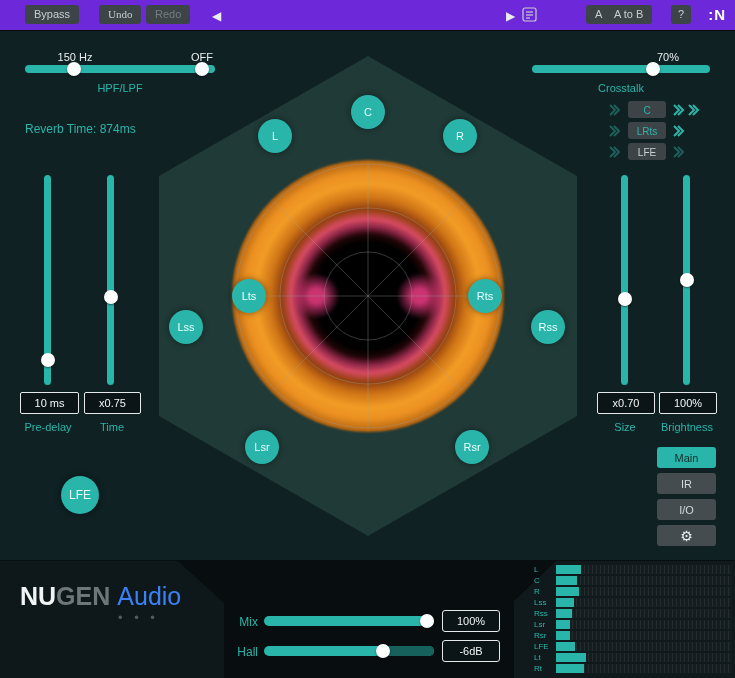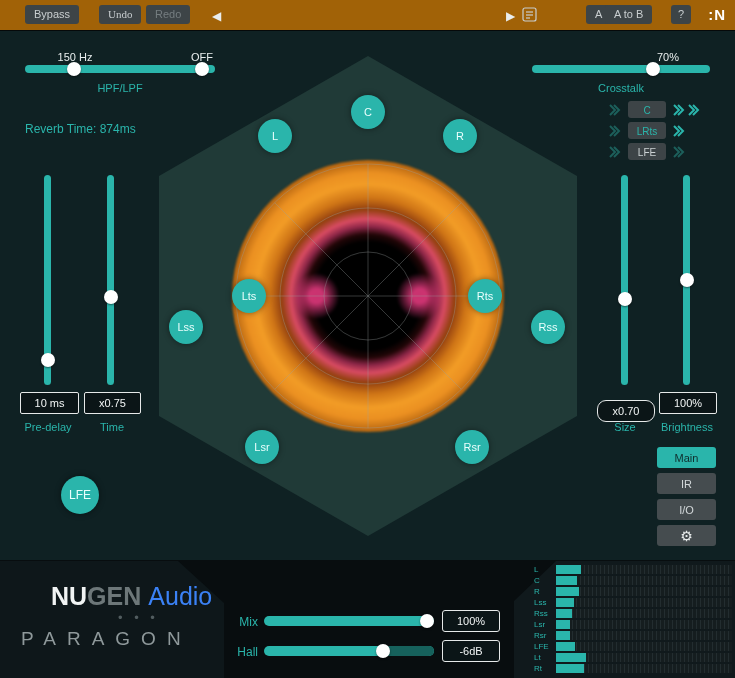--- a/index.html
+++ b/index.html
@@ -1,19 +1,19 @@
 <!DOCTYPE html>
 <html><head>
 <meta charset="utf-8">
 <style>
   html,body{margin:0;padding:0;background:#000;}
   .window{position:relative;width:735px;height:678px;background:#0f2123;font-family:"Liberation Sans",sans-serif;overflow:hidden;}
 
   
-  .titlebar{position:absolute;left:0;top:0;width:735px;height:30px;background:#a16207;border-bottom:1px solid #05090a;z-index:20;}
+  .titlebar{position:absolute;left:0;top:0;width:735px;height:30px;background:#6d28d9;border-bottom:1px solid #05090a;z-index:20;}
   .tbtn{position:absolute;top:5px;height:19px;background:#3d4447;border:none;border-radius:3px;color:#c9ced0;font-size:11px;font-family:inherit;padding:0 9px;line-height:19px;text-align:center;cursor:pointer;}
   .tbtn.disabled{color:#757d80;}
   .tb-icon{position:absolute;top:8px;color:#e9edee;font-size:12px;cursor:pointer;background:none;border:none;font-family:inherit;line-height:14px;}
   .preset{position:absolute;left:270px;top:8px;width:180px;text-align:center;color:#e9edee;font-size:12px;cursor:pointer;}
   .logo{position:absolute;right:9px;top:6px;color:#ffffff;font-size:15px;font-weight:bold;letter-spacing:1px;}
 
   
   .hexagon{position:absolute;left:159px;top:56px;width:418px;height:480px;background:#203a37;clip-path:polygon(50% 0,100% 25%,100% 75%,50% 100%,0 75%,0 25%);z-index:1;}
   .viz{position:absolute;left:232px;top:160px;width:272px;height:272px;border-radius:50%;z-index:2;filter:blur(1.2px);
     background:
@@ -56,21 +56,21 @@
   
   .ptab{position:absolute;left:657px;width:59px;height:21px;background:#454c4f;border:none;border-radius:3px;color:#d3d8da;font-size:11px;font-family:inherit;line-height:21px;text-align:center;cursor:pointer;z-index:10;}
   .ptab.active{background:#2ab5ab;color:#0f2e2d;}
   .ptab.gear{font-size:14px;color:#e8ecec;}
 
   
   .footer{position:absolute;left:0;top:560px;width:735px;height:118px;background:#080d0f;z-index:15;}
   .tab-left{position:absolute;left:0;top:1px;width:224px;height:117px;background:#0e171a;clip-path:polygon(0 0,178px 0,224px 42px,224px 117px,0 117px);}
   .tab-right{position:absolute;left:514px;top:1px;width:221px;height:117px;background:#10191c;clip-path:polygon(0 117px,0 40px,42px 0,221px 0,221px 117px);}
   .brand{position:absolute;left:20px;top:22px;font-size:25px;white-space:nowrap;z-index:2;}
-  .b-nu{color:#f1f4f4;font-weight:bold;margin-left:31px;}
+  .b-nu{color:#f1f4f4;font-weight:bold;}
   .b-gen{color:#6d7779;font-weight:bold;}
   .b-audio{color:#3b82f6;margin-left:7px;}
   .dots{position:absolute;left:118px;top:50px;color:#515c5f;font-size:13px;letter-spacing:4px;z-index:2;}
   .product{position:absolute;left:21px;top:68px;color:#8f999b;font-size:19px;letter-spacing:11px;z-index:2;}
   .f-label{position:absolute;color:#2ab5ab;font-size:12px;text-align:right;width:28px;z-index:2;}
   .fslider{position:absolute;height:10px;background:#2ab5ab;border-radius:5px;cursor:pointer;z-index:2;}
   .fslider .dimseg{position:absolute;right:0;top:0;bottom:0;background:#16615c;border-radius:0 5px 5px 0;}
   .fbox{position:absolute;width:56px;height:20px;background:#0b1517;border:1px solid #e6e9e9;border-radius:3px;color:#f2f5f5;font-size:11px;line-height:20px;text-align:center;cursor:text;z-index:2;}
   .meters{position:absolute;left:534px;top:5px;width:198px;z-index:2;}
   .meter-row{display:flex;align-items:center;height:9px;margin-bottom:2px;}
@@ -188,39 +188,38 @@
   <div class="vbox" style="left:84px;top:392px;width:55px;">x0.75</div>
   <div class="teal-label" style="left:48px;top:421px;">Pre-delay</div>
   <div class="teal-label" style="left:112px;top:421px;">Time</div>
 
   <div class="vslider" style="left:621px;top:175px;height:210px;">
     <div class="vhandle" style="top:59%;"></div>
   </div>
   <div class="vslider" style="left:683px;top:175px;height:210px;">
     <div class="vhandle" style="top:50%;"></div>
   </div>
-  <div class="vbox" style="left:597px;top:400px;width:56px;border-radius:9px;">x0.70</div>
+  <div class="vbox" style="left:597px;top:392px;width:56px;">x0.70</div>
   <div class="vbox" style="left:659px;top:392px;width:56px;">100%</div>
   <div class="teal-label" style="left:625px;top:421px;">Size</div>
   <div class="teal-label" style="left:687px;top:421px;">Brightness</div>
 
   <button class="ptab active" style="top:447px;">Main</button>
   <button class="ptab" style="top:473px;">IR</button>
   <button class="ptab" style="top:499px;">I/O</button>
   <button class="ptab gear" style="top:525px;">⚙</button>
 
   <div class="footer">
     <div class="tab-left"></div>
     <div class="tab-right"></div>
 
     <div class="brand">
       <span class="b-nu">NU</span><span class="b-gen">GEN</span><span class="b-audio">Audio</span>
     </div>
     <div class="dots">• • •</div>
-    <div class="product">PARAGON</div>
 
     <div class="f-label" style="left:230px;top:55px;">Mix</div>
     <div class="fslider" style="left:264px;top:56px;width:170px;">
       <div class="hhandle" style="left:96%;"></div>
     </div>
     <div class="fbox" style="left:442px;top:50px;">100%</div>
 
     <div class="f-label" style="left:230px;top:85px;">Hall</div>
     <div class="fslider" style="left:264px;top:86px;width:170px;">
       <div class="dimseg" style="width:28%;"></div>

